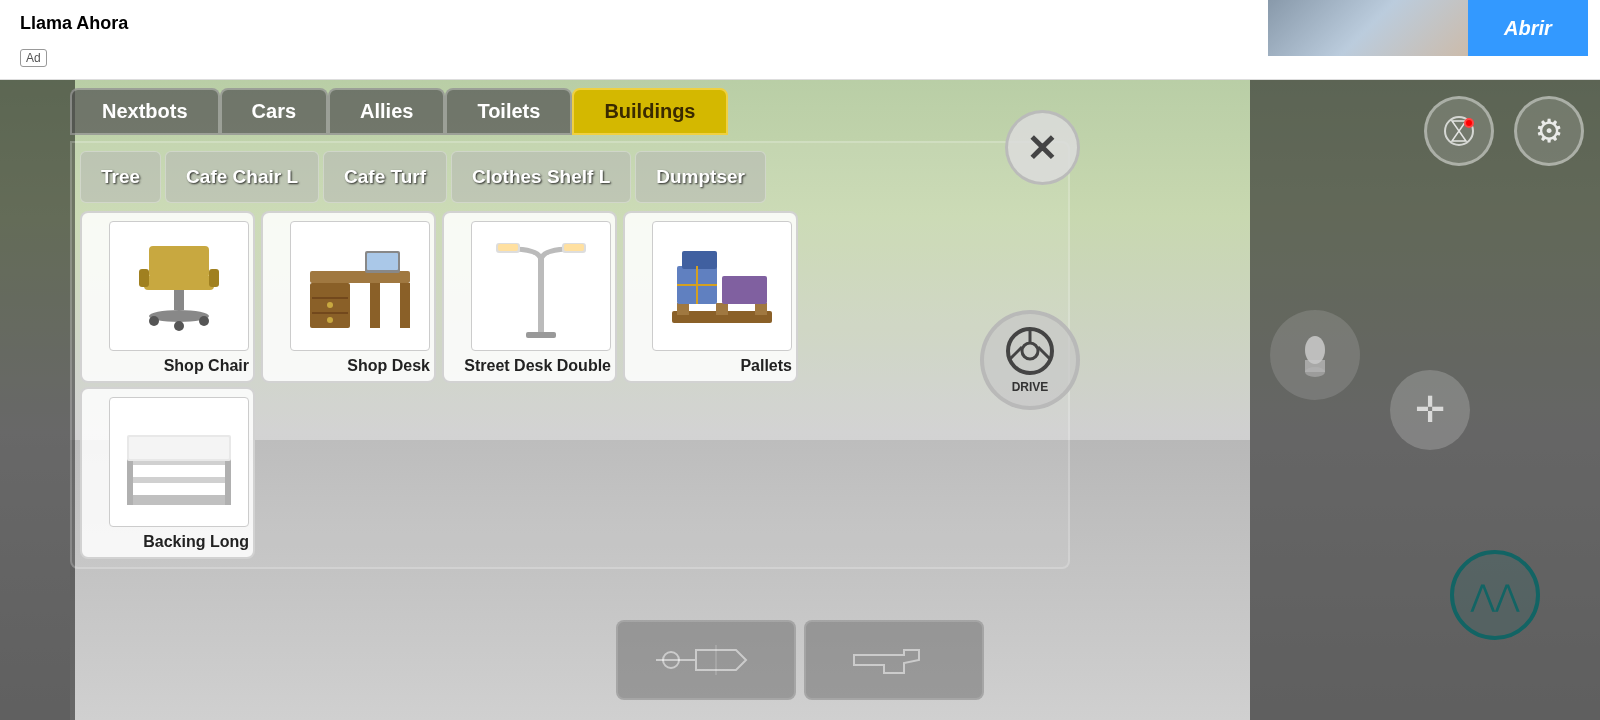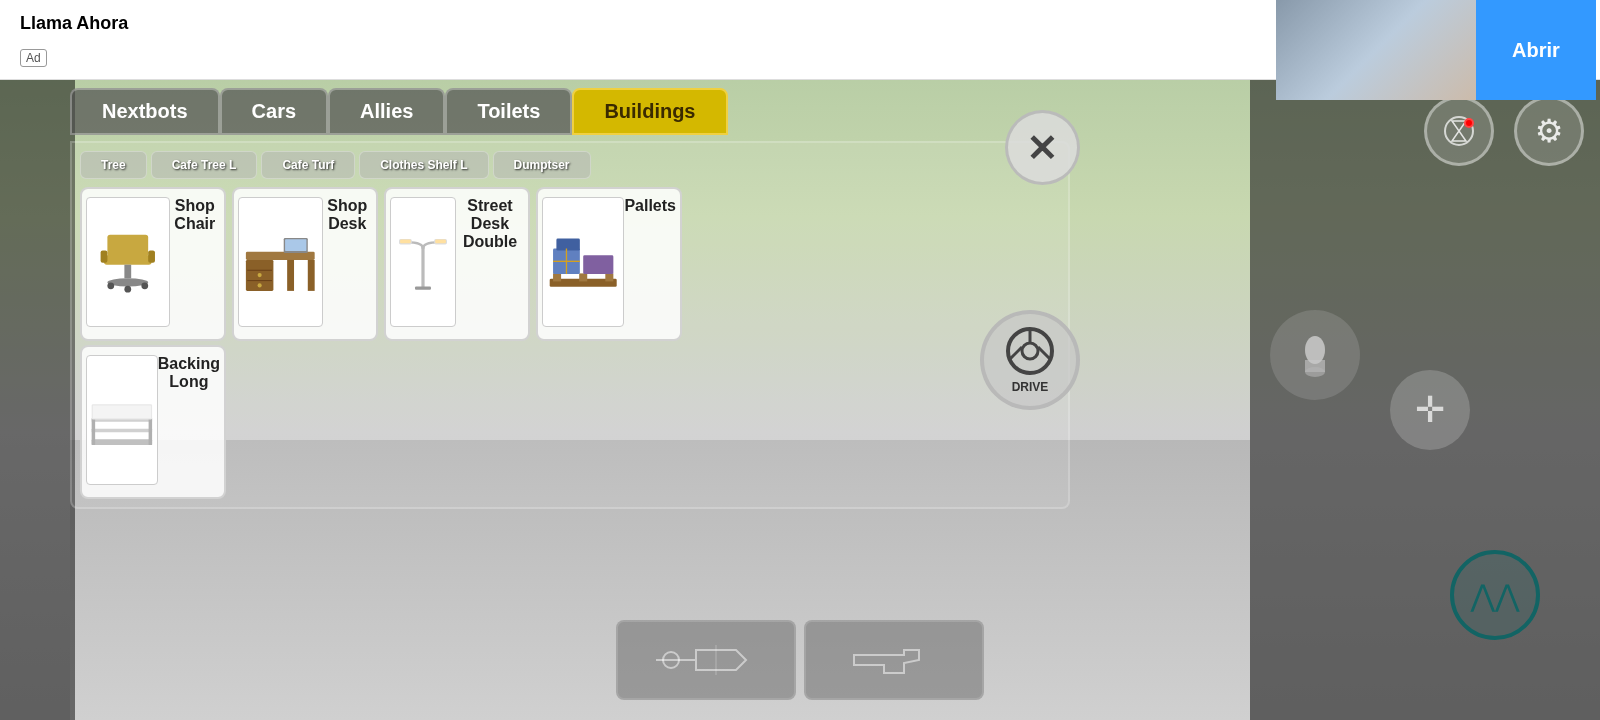--- a/index.html
+++ b/index.html
@@ -47,24 +47,25 @@
       border: 1px solid #999;
       border-radius: 3px;
       font-size: 12px;
       color: #555;
       padding: 1px 5px;
       width: fit-content;
       margin-top: 15px;
     }
     .ad-right {
       position: absolute;
-      right: 4px; top: 0;
-      height: 100px;
+      right: 12px; top: 0;
+      height: 56px;
       display: flex;
       align-items: stretch;
+      font-style: italic;
     }
     .ad-image {
       width: 200px;
       background: linear-gradient(135deg, #c0d0e0, #e0c0b0);
       display: flex;
       align-items: center;
       justify-content: center;
       overflow: hidden;
     }
     .ad-image-placeholder {
@@ -129,44 +130,44 @@
 
     
     .subcategory-row {
       display: flex;
       gap: 4px;
       margin-bottom: 4px;
     }
     .subcategory-btn {
       background: rgba(180,180,180,0.5);
       color: #fff;
-      font-size: 12px;
-      font-weight: bold;
-      padding: 6px 20px;
+      font-size: 19px;
+      font-weight: bold;
+      padding: 14px 20px;
       border-radius: 6px;
       cursor: pointer;
       border: 1px solid rgba(255,255,255,0.3);
       text-shadow: 1px 1px 2px rgba(0,0,0,0.8);
     }
 
     
     .items-grid {
       display: flex;
       flex-wrap: wrap;
       gap: 6px;
     }
 
     .item-card {
-      width: 146px;
+      width: 175px;
       background: rgba(255,255,255,0.85);
       border-radius: 8px;
       border: 2px solid rgba(200,200,200,0.8);
       display: flex;
-      flex-direction: row;
-      align-items: flex-start;
+      flex-direction: column;
+      align-items: flex-end;
       padding: 8px 4px 6px;
       cursor: pointer;
       position: relative;
     }
 
     .item-preview {
       width: 140px;
       height: 130px;
       background: #fff;
       border: 1px solid #ccc;
@@ -441,21 +442,21 @@
     <div class="tab">Cars</div>
     <div class="tab">Allies</div>
     <div class="tab">Toilets</div>
     <div class="tab active">Buildings</div>
   </div>
 
   <div class="items-area">
 
     <div class="subcategory-row">
       <div class="subcategory-btn">Tree</div>
-      <div class="subcategory-btn">Cafe Tree L</div>
+      <div class="subcategory-btn">Cafe Chair L</div>
       <div class="subcategory-btn">Cafe Turf</div>
       <div class="subcategory-btn">Clothes Shelf L</div>
       <div class="subcategory-btn">Dumptser</div>
     </div>
 
     <div class="items-grid">
 
       <div class="item-card">
         <div class="item-preview">
           <svg class="item-svg" viewBox="0 0 120 110">

